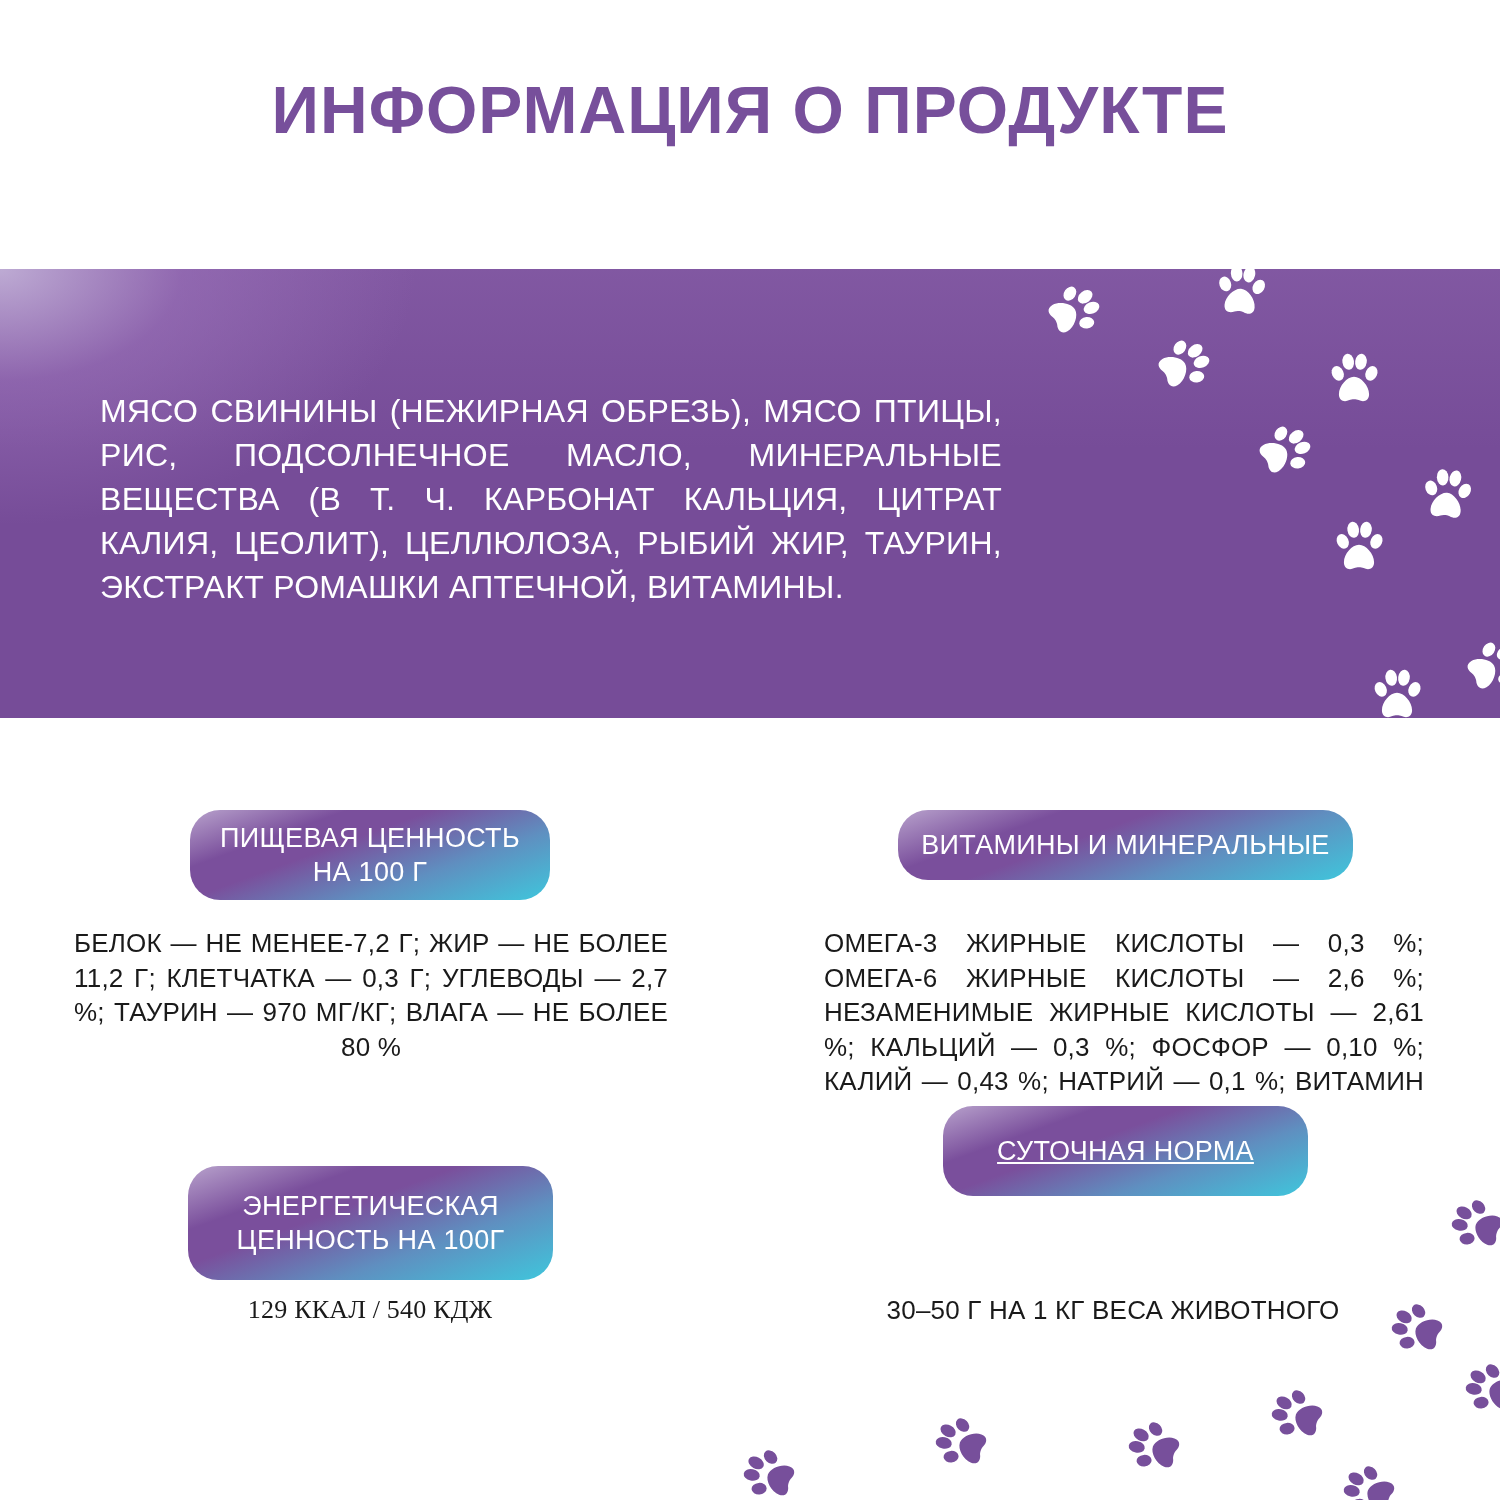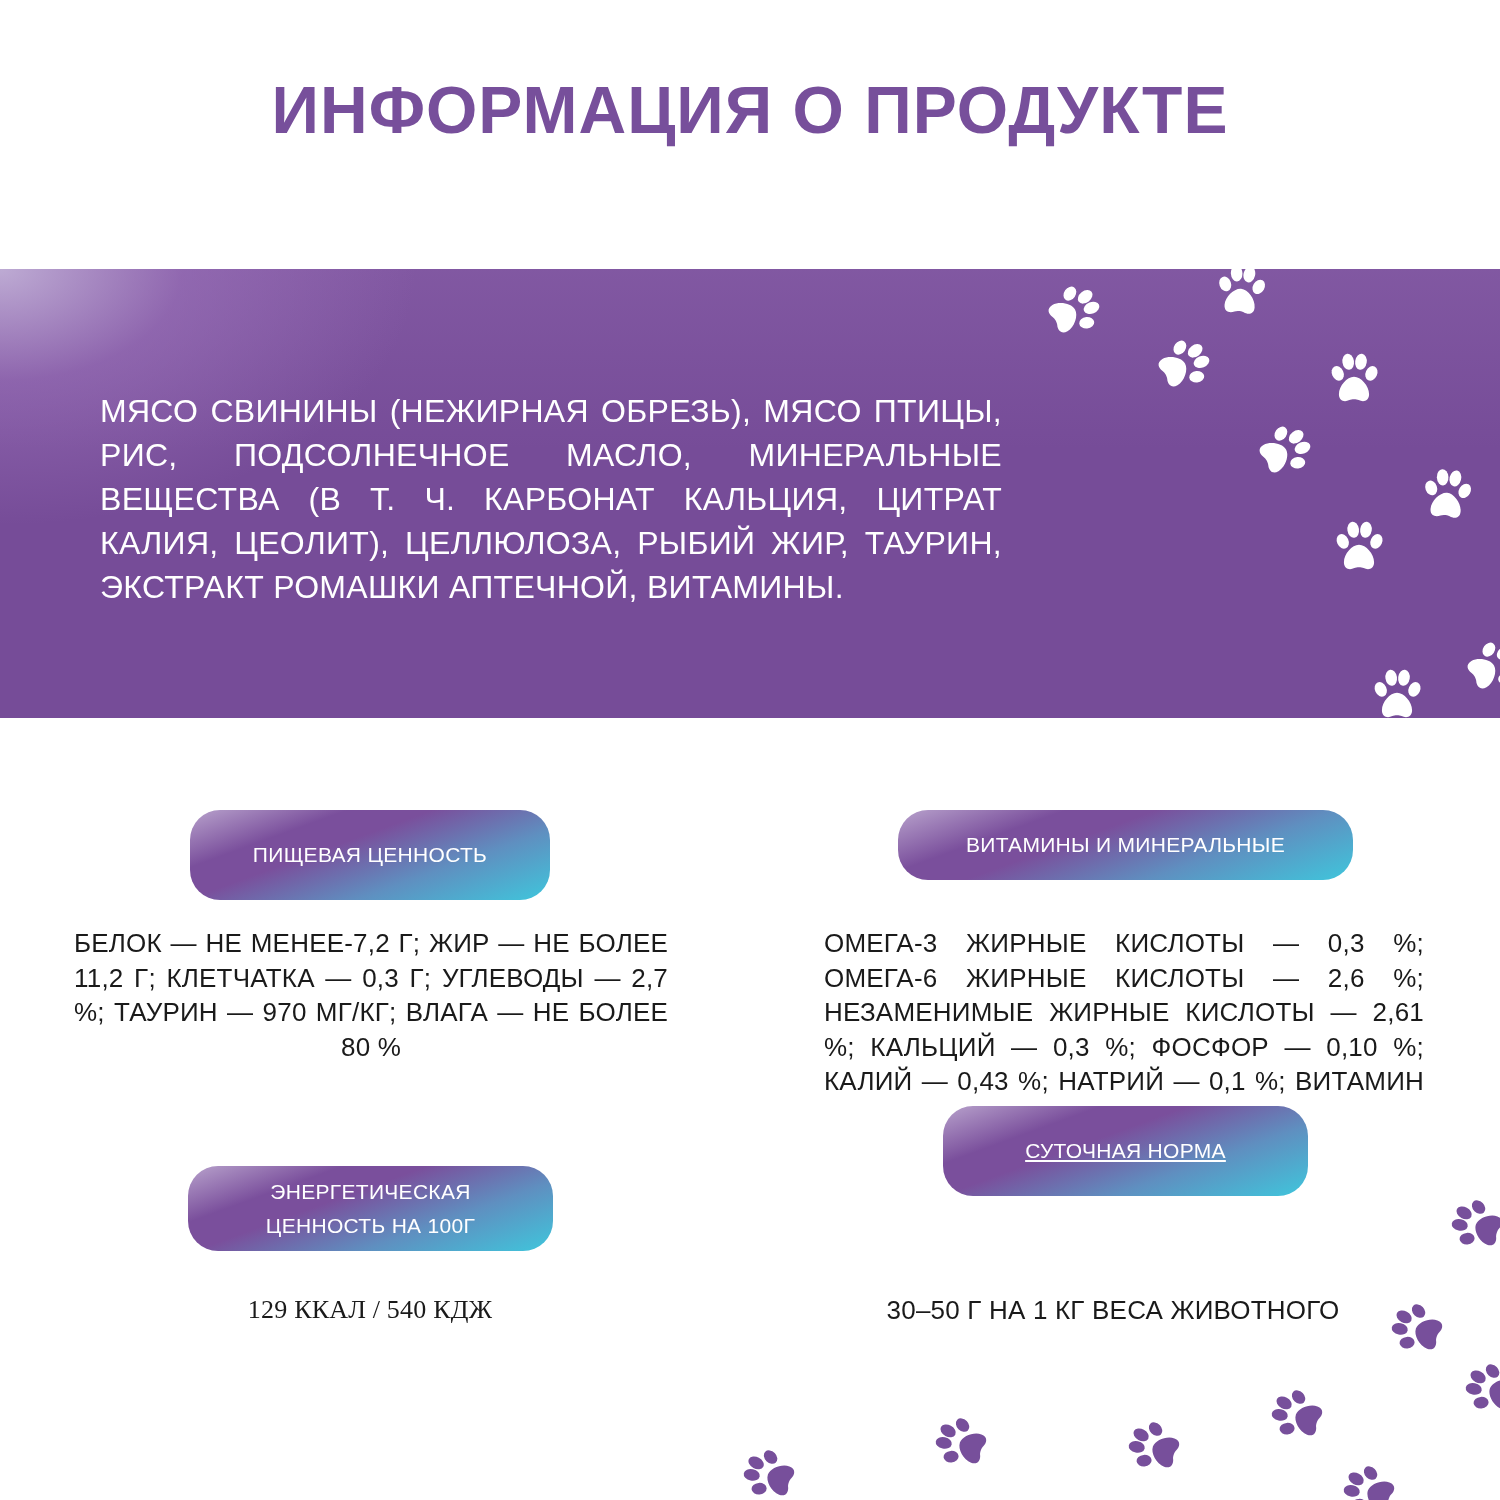--- a/index.html
+++ b/index.html
@@ -29,21 +29,21 @@
     font-size: 32px; line-height: 44px; color: #ffffff;
     text-align: justify; text-align-last: left; letter-spacing: 0.3px;
   }
 
   .paw { position: absolute; width: 58px; height: 58px; }
   .paw svg { width: 100%; height: 100%; display: block; }
 
   .pill {
     position: absolute; border-radius: 30px;
     background: linear-gradient(160deg, #b8a2cc 0%, #7a4f9c 26%, #7a4f9c 40%, #5f8fc0 68%, #3fc6dc 100%);
-    color: #ffffff; text-align: center; font-size: 21px; line-height: 34px;
+    color: #ffffff; text-align: center; font-size: 27px; line-height: 34px;
     display: flex; align-items: center; justify-content: center;
     letter-spacing: 0.3px;
   }
   .pill span { display: block; }
 
   .info-text {
     position: absolute; font-size: 26px; line-height: 34.5px; color: #1a1a1a;
     text-align: justify; text-align-last: center; letter-spacing: 0.2px;
   }
 </style>
@@ -110,32 +110,33 @@
   <div class="paw" style="left:1368px;top:396px;transform:rotate(0deg);fill:#fff">
       <svg>
         <use href="#paw"></use>
       </svg>
     </div>
 </div>
 
 <div class="pill" style="left:190px;top:810px;width:360px;height:90px;">
   <div>
     <span>ПИЩЕВАЯ ЦЕННОСТЬ</span>
+    <span>НА 100 Г</span>
   </div>
 </div>
 <div class="info-text" style="left:74px;top:926px;width:594px;">БЕЛОК — НЕ МЕНЕЕ-7,2 Г; ЖИР — НЕ БОЛЕЕ 11,2 Г; КЛЕТЧАТКА — 0,3 Г; УГЛЕВОДЫ — 2,7 %; ТАУРИН — 970 МГ/КГ; ВЛАГА — НЕ БОЛЕЕ 80 %</div>
 
 <div class="pill" style="left:898px;top:810px;width:455px;height:70px;">
   <div>
     <span>ВИТАМИНЫ И МИНЕРАЛЬНЫЕ</span>
   </div>
 </div>
 <div class="info-text" style="left:824px;top:926px;width:600px;">ОМЕГА-3 ЖИРНЫЕ КИСЛОТЫ — 0,3 %; ОМЕГА-6 ЖИРНЫЕ КИСЛОТЫ — 2,6 %; НЕЗАМЕНИМЫЕ ЖИРНЫЕ КИСЛОТЫ — 2,61 %; КАЛЬЦИЙ — 0,3 %; ФОСФОР — 0,10 %; КАЛИЙ — 0,43 %; НАТРИЙ — 0,1 %; ВИТАМИН Е — 143 МГ/КГ.</div>
 
-<div class="pill" style="left:188px;top:1166px;width:365px;height:85px;">
+<div class="pill" style="left:188px;top:1166px;width:365px;height:114px;">
   <div>
     <span>ЭНЕРГЕТИЧЕСКАЯ</span>
     <span>ЦЕННОСТЬ НА 100Г</span>
   </div>
 </div>
 <div class="info-text" style="left:70px;top:1293px;width:600px;text-align:center;font-family:Liberation Serif, serif;">129 ККАЛ / 540 КДЖ</div>
 
 <div class="pill" style="left:943px;top:1106px;width:365px;height:90px;text-decoration:underline;">
   <span>СУТОЧНАЯ НОРМА</span>
 </div>

